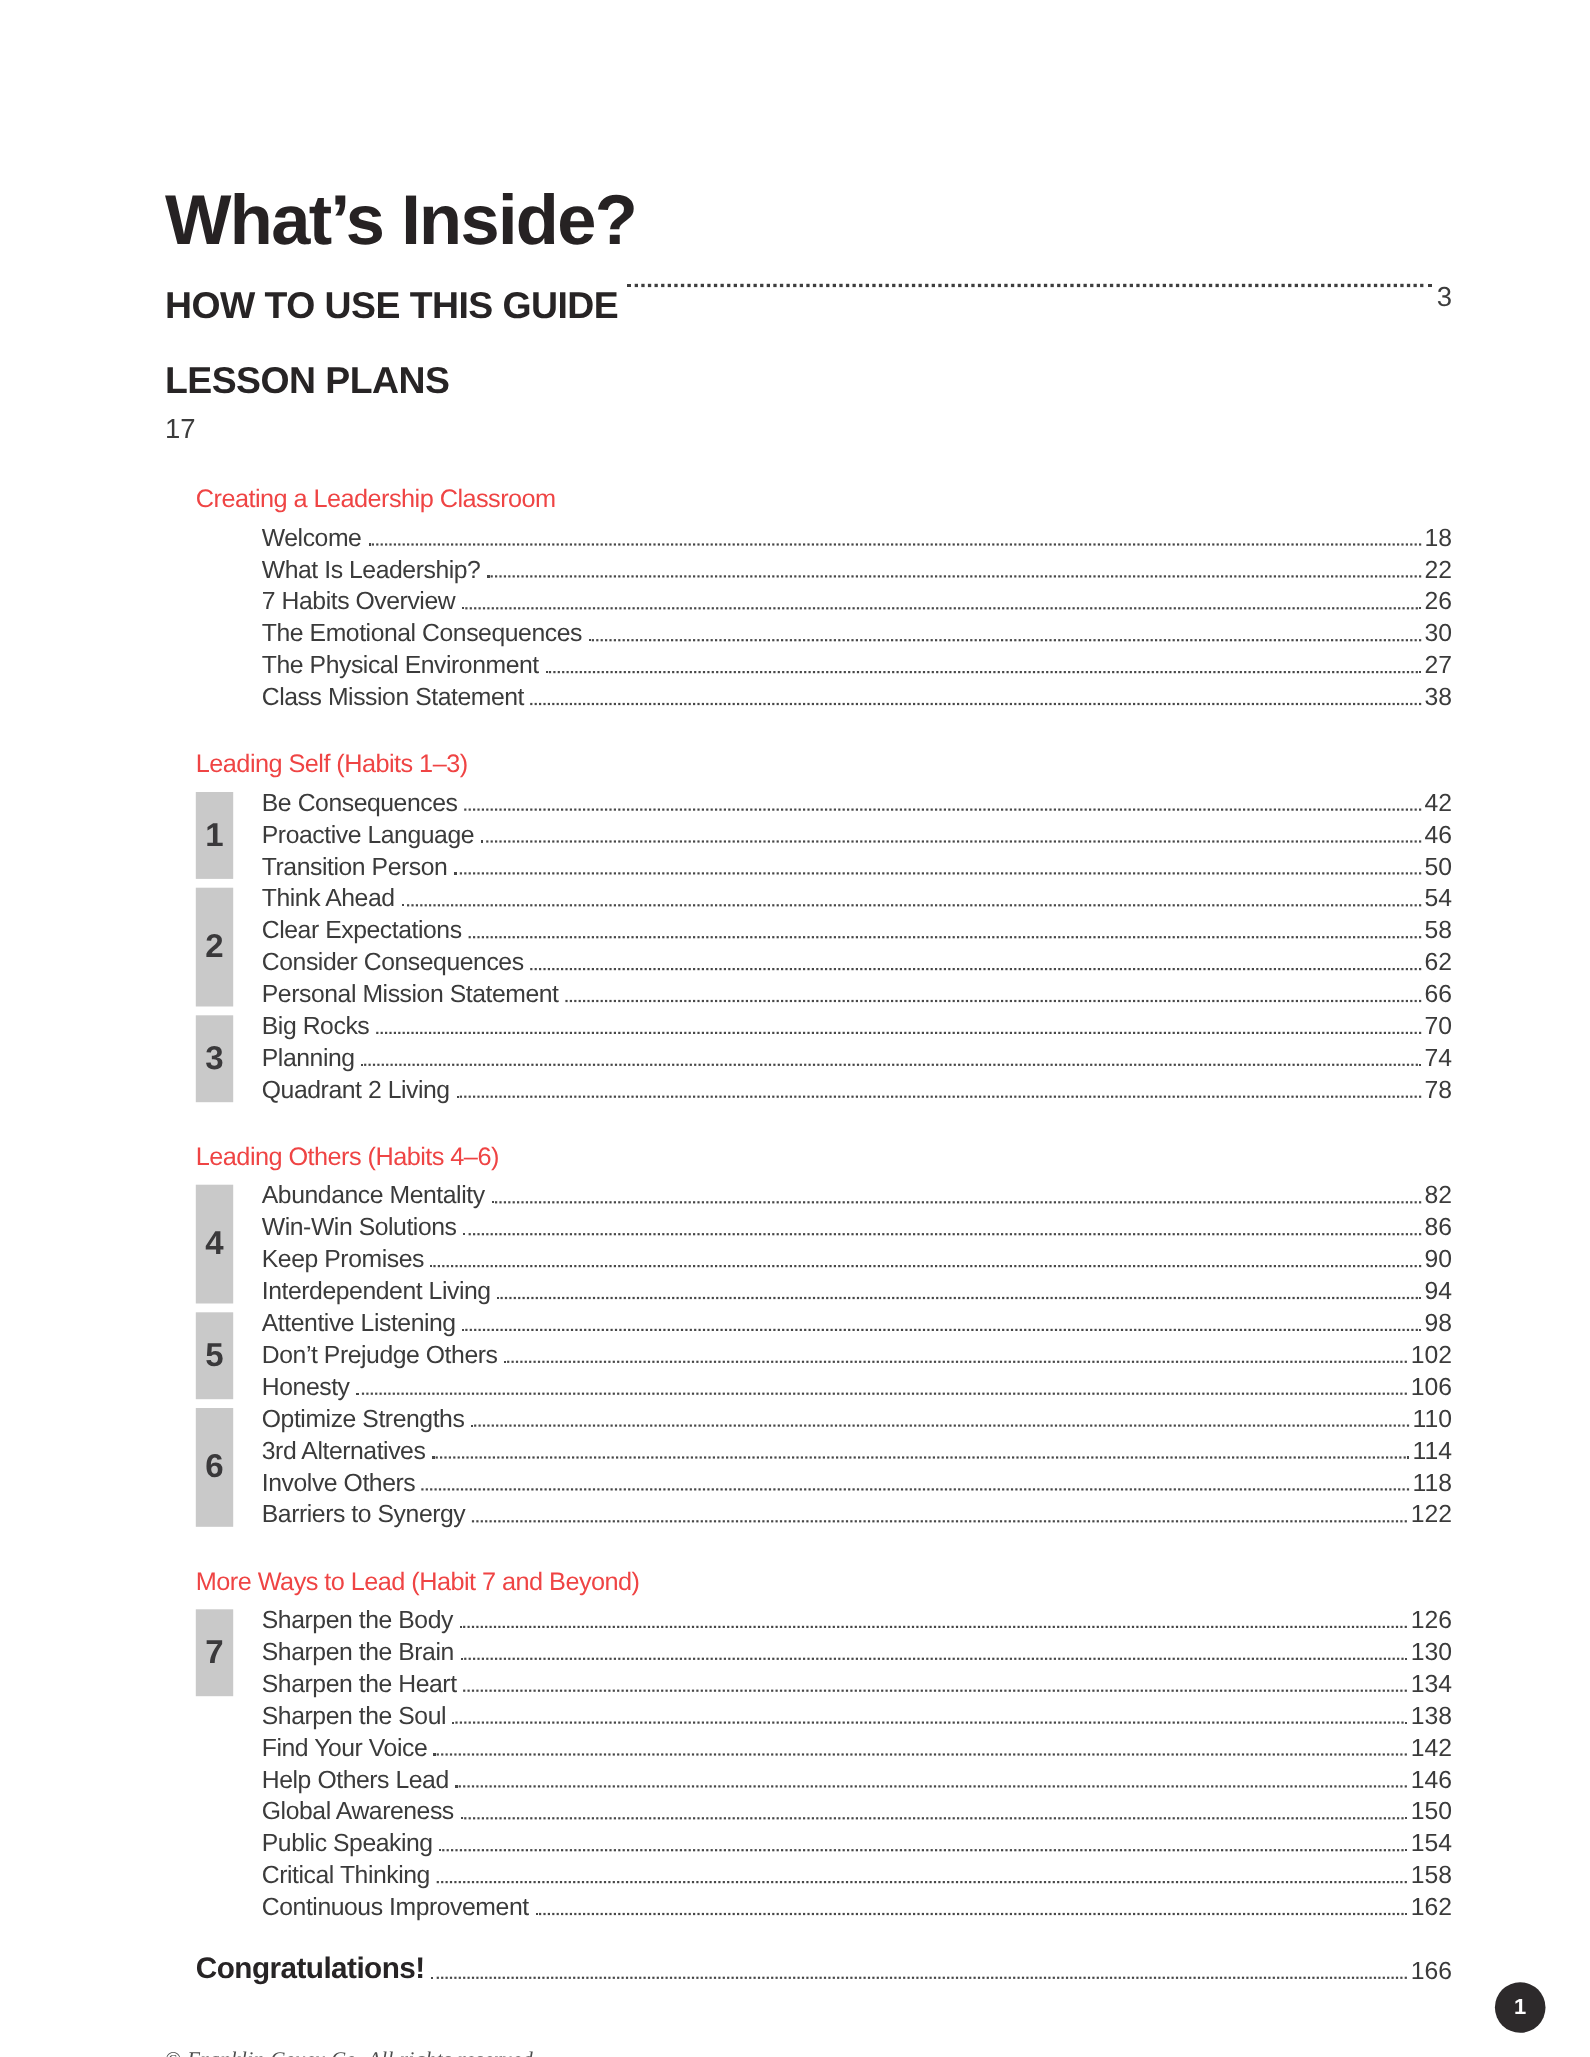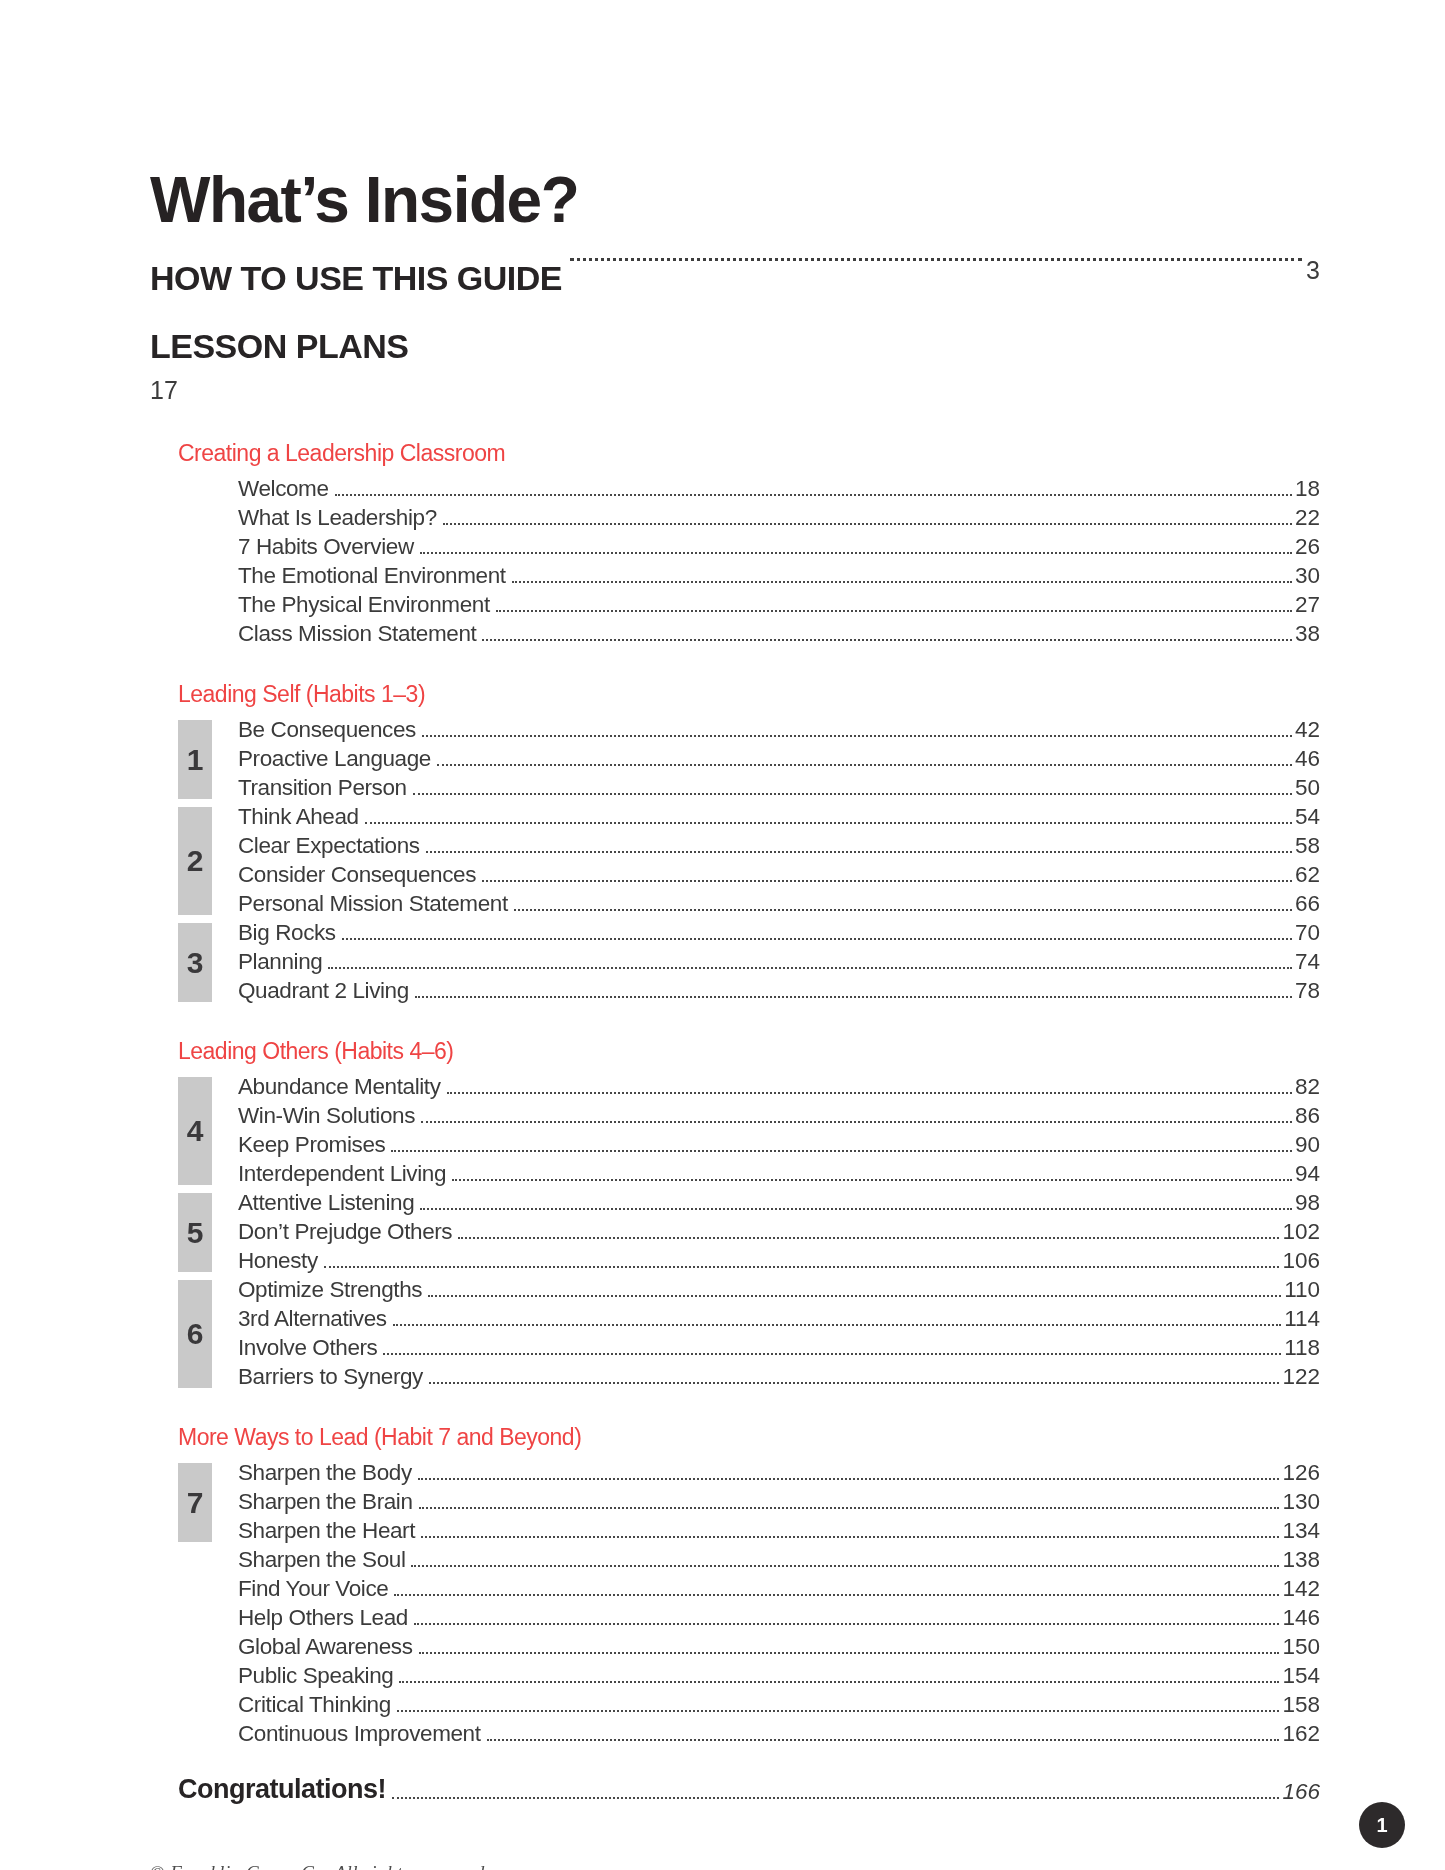--- a/index.html
+++ b/index.html
@@ -53,21 +53,21 @@
   .row .leader { flex: 1; border-bottom: 2.5px dotted #474747; margin: 0 3px 8px 6px; }
   .row .e-num { font-size: 22.5px; color: #3b3b3b; line-height: 1; padding-bottom: 4px; }
 
   
   .congrats { display: flex; align-items: flex-end; margin-left: 28px; margin-top: 24px; height: 34px; }
   .congrats .c-label {
     font-size: 27px; font-weight: bold; letter-spacing: -0.5px;
     line-height: 1; padding-bottom: 4px; color: #272425; white-space: nowrap;
   }
   .congrats .leader { flex: 1; border-bottom: 2.5px dotted #474747; margin: 0 3px 8px 6px; }
-  .congrats .c-num { font-size: 22.5px; color: #3b3b3b; line-height: 1; padding-bottom: 4px; font-style: italic; }
+  .congrats .c-num { font-size: 22.5px; color: #3b3b3b; line-height: 1; padding-bottom: 4px; }
 
   .footer {
     position: absolute; left: 150px; top: 1862px;
     font-family: "Liberation Serif", serif; font-style: italic;
     font-size: 19px; letter-spacing: 0.5px; color: #4c4c4c;
   }
   .page-badge {
     position: absolute; top: 1802px; right: 40px;
     width: 46px; height: 46px; border-radius: 50%;
     background: #2d2a2b; color: #ffffff;
@@ -108,21 +108,21 @@
             <span class="e-label">What Is Leadership?</span>
             <span class="leader"></span>
             <span class="e-num">22</span>
           </div>
         <div class="row">
             <span class="e-label">7 Habits Overview</span>
             <span class="leader"></span>
             <span class="e-num">26</span>
           </div>
         <div class="row">
-            <span class="e-label">The Emotional Environment</span>
+            <span class="e-label">The Emotional Consequences</span>
             <span class="leader"></span>
             <span class="e-num">30</span>
           </div>
         <div class="row">
             <span class="e-label">The Physical Environment</span>
             <span class="leader"></span>
             <span class="e-num">27</span>
           </div>
         <div class="row">
             <span class="e-label">Class Mission Statement</span>

